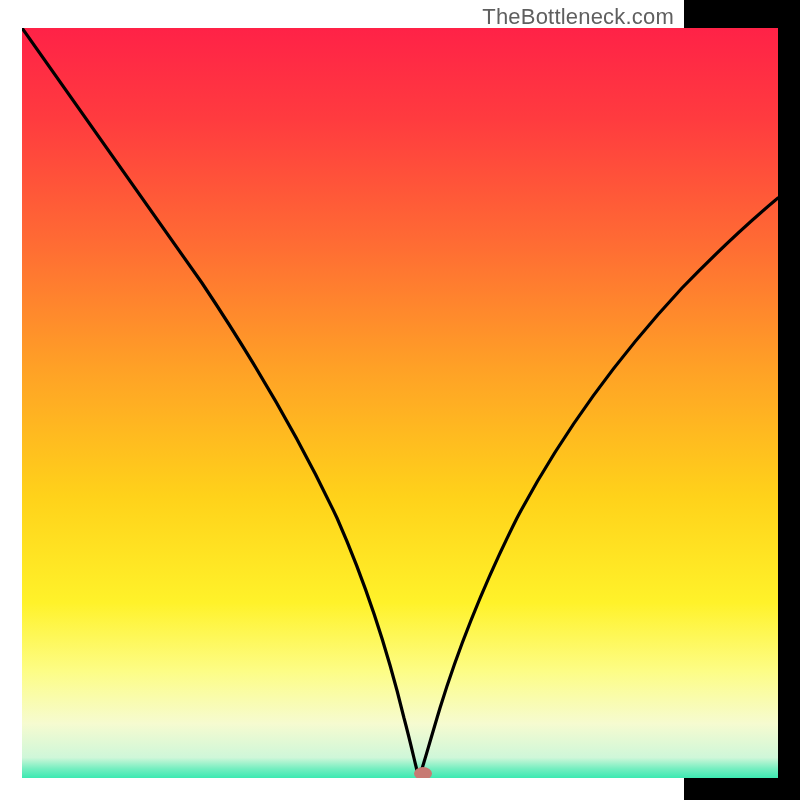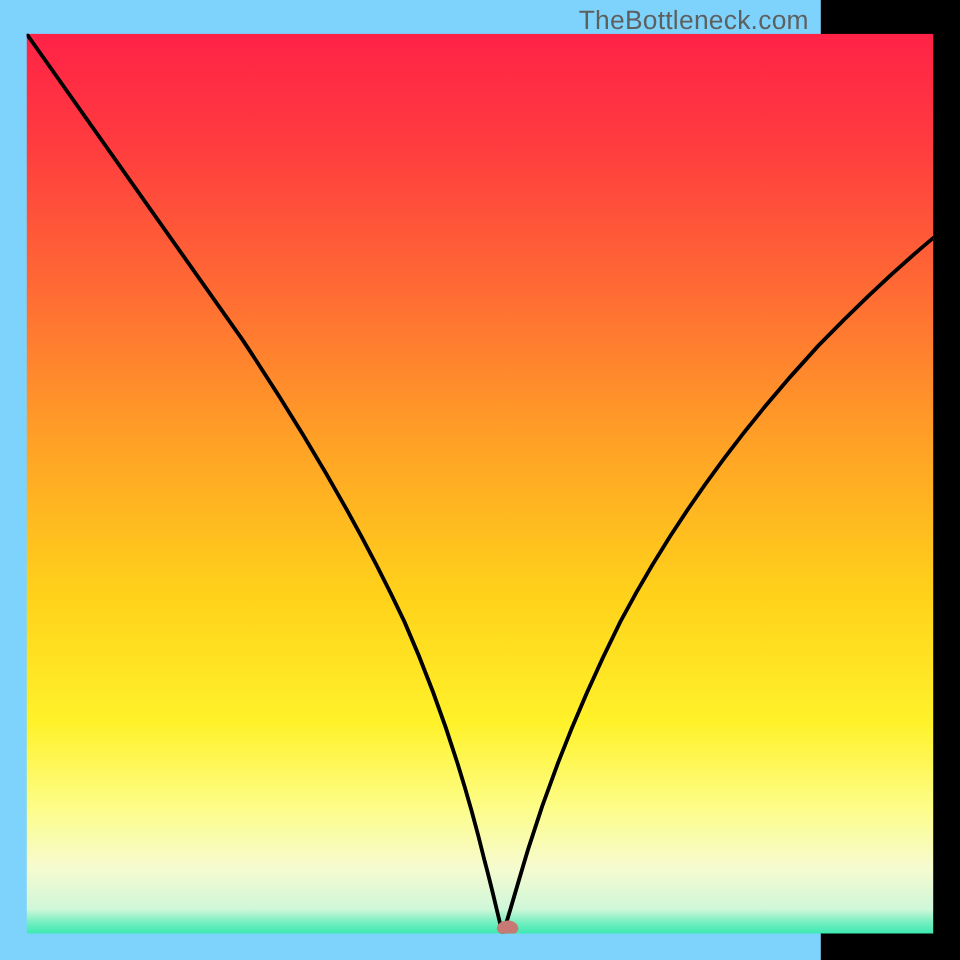--- a/index.html
+++ b/index.html
@@ -8,21 +8,21 @@
     width: 800px;
     height: 800px;
     overflow: hidden;
     background: #000;
     font-family: Arial, Helvetica, sans-serif;
   }
   .frame {
     position: relative;
     width: 684px;
     height: 800px;
-    background: #7dd3fc;
+    background: #ffffff;
   }
   .watermark {
     position: absolute;
     top: 4px;
     right: 10px;
     color: #5f5f5f;
     font-size: 22px;
     font-weight: 500;
     letter-spacing: 0.2px;
     z-index: 50;

